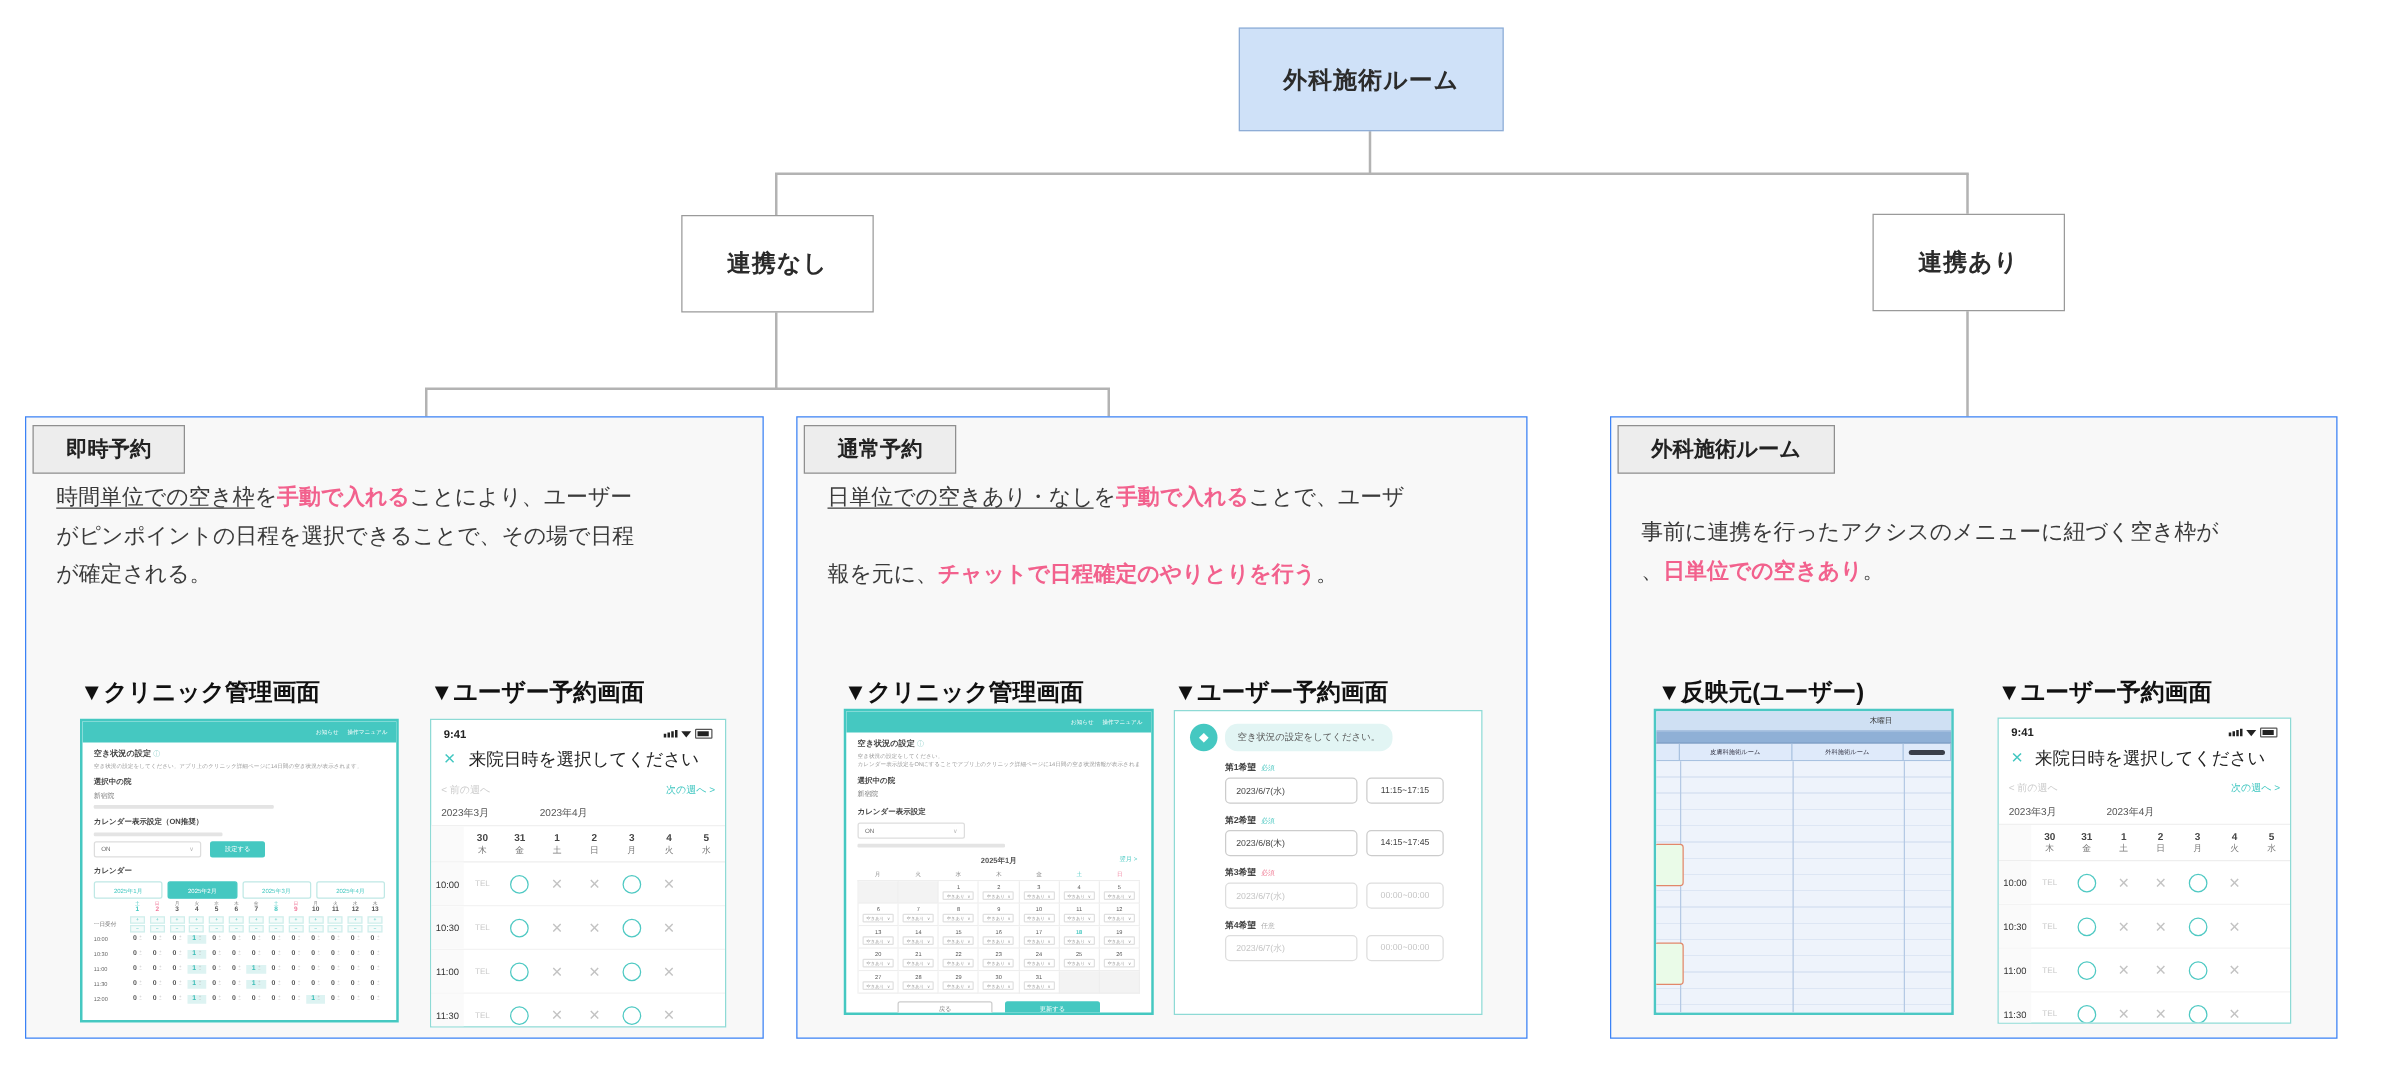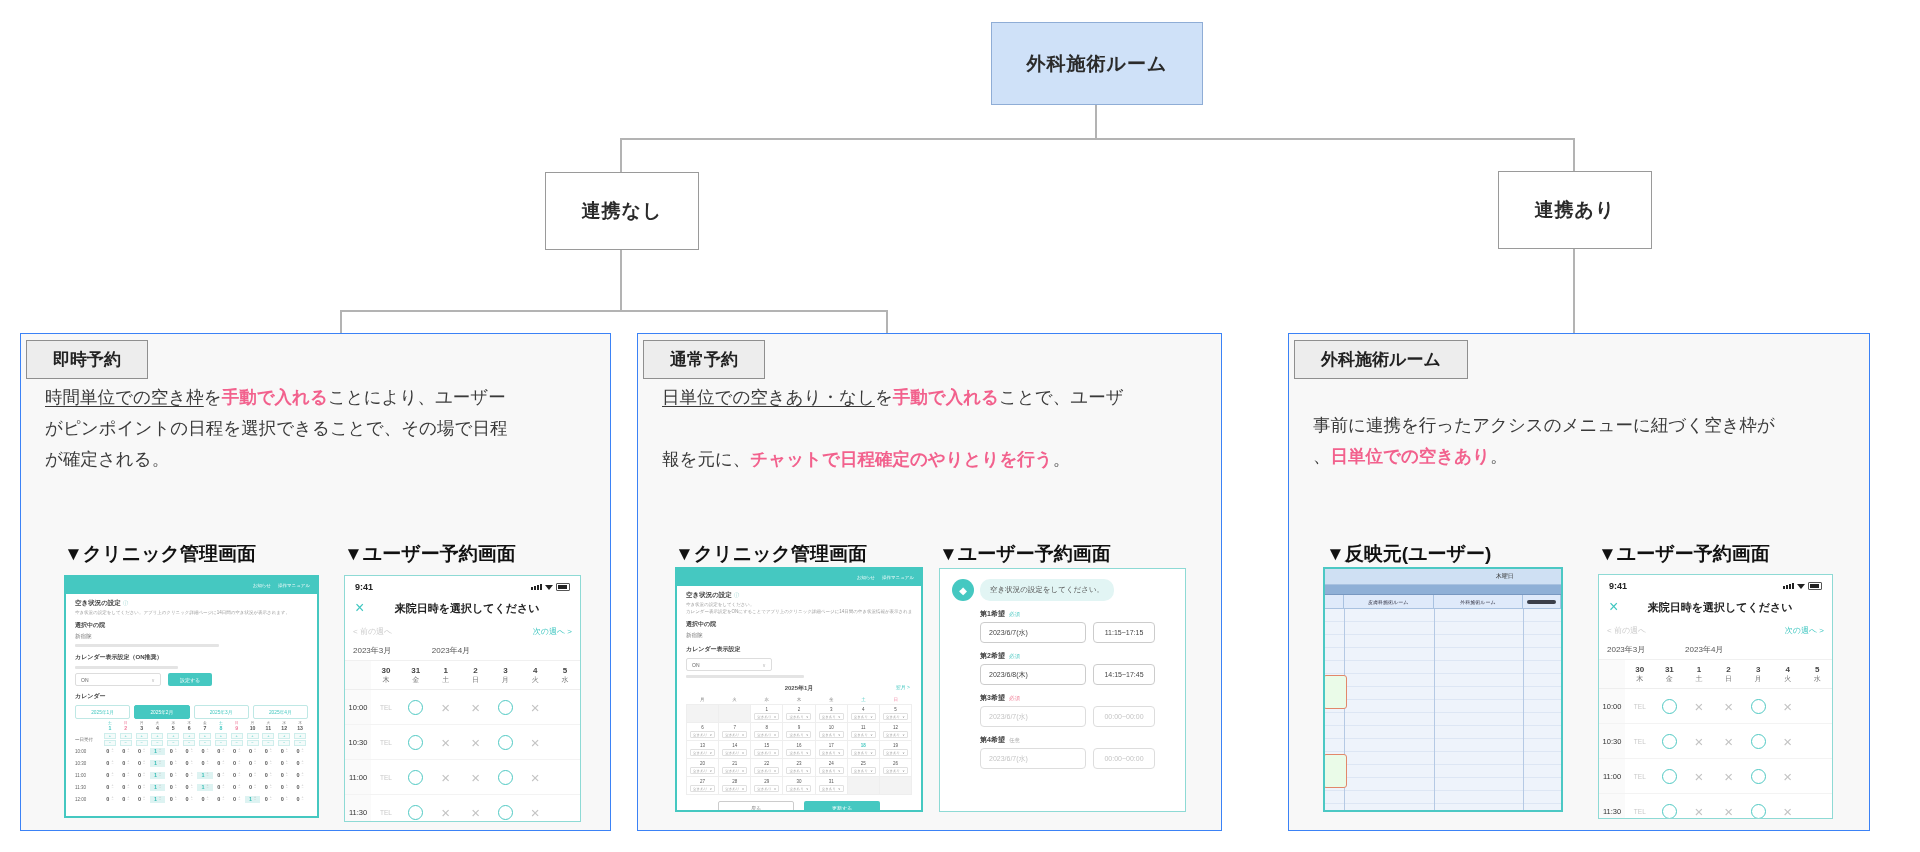--- a/index.html
+++ b/index.html
@@ -23,21 +23,21 @@
   .p-status{display:flex;justify-content:space-between;align-items:center;padding:4px 10px 0;height:14px;}
   .p-time{font-weight:bold;font-size:9px;color:#222;}
   .p-icons{display:flex;gap:3px;align-items:center;}
   .sig{display:flex;align-items:flex-end;gap:1px;}
   .sig i{display:block;width:2px;background:#222;}
   .wifi{width:0;height:0;border-left:4px solid transparent;border-right:4px solid transparent;border-top:5px solid #222;}
   .batt{width:12px;height:6px;border:1px solid #555;border-radius:1px;position:relative;}
   .batt:after{content:"";position:absolute;top:1px;left:1px;right:2px;bottom:1px;background:#222;}
   .p-titlerow{display:flex;align-items:center;padding:2px 10px;height:24px;}
   .p-close{color:#41c7c1;font-size:16px;line-height:1;}
-  .p-title{flex:1;text-align:center;font-weight:bold;font-size:11px;color:#222;}
+  .p-title{flex:1;text-align:center;font-weight:normal;font-size:14px;color:#222;}
   .p-nav{display:flex;justify-content:space-between;padding:4px 8px;font-size:8px;height:12px;}
   .p-prev{color:#ccc;} .p-next{color:#41c7c1;}
   .p-months{display:flex;font-size:8px;color:#555;padding:3px 8px;border-bottom:1px solid #f0f0f0;height:12px;}
   .p-months span:first-child{width:36%;}
   .pg-row{display:flex;border-bottom:1px solid #f3f3f3;height:34px;align-items:stretch;}
   .pg-row.head{height:28px;border-bottom:1px solid #eee;}
   .pg-time{width:26px;font-size:7.5px;color:#333;background:#fafafa;display:flex;align-items:center;justify-content:center;}
   .pg-cell{flex:1;display:flex;flex-direction:column;align-items:center;justify-content:center;}
   .pg-num{font-size:8px;color:#444;font-weight:bold;}
   .pg-wd{font-size:7px;color:#777;}

